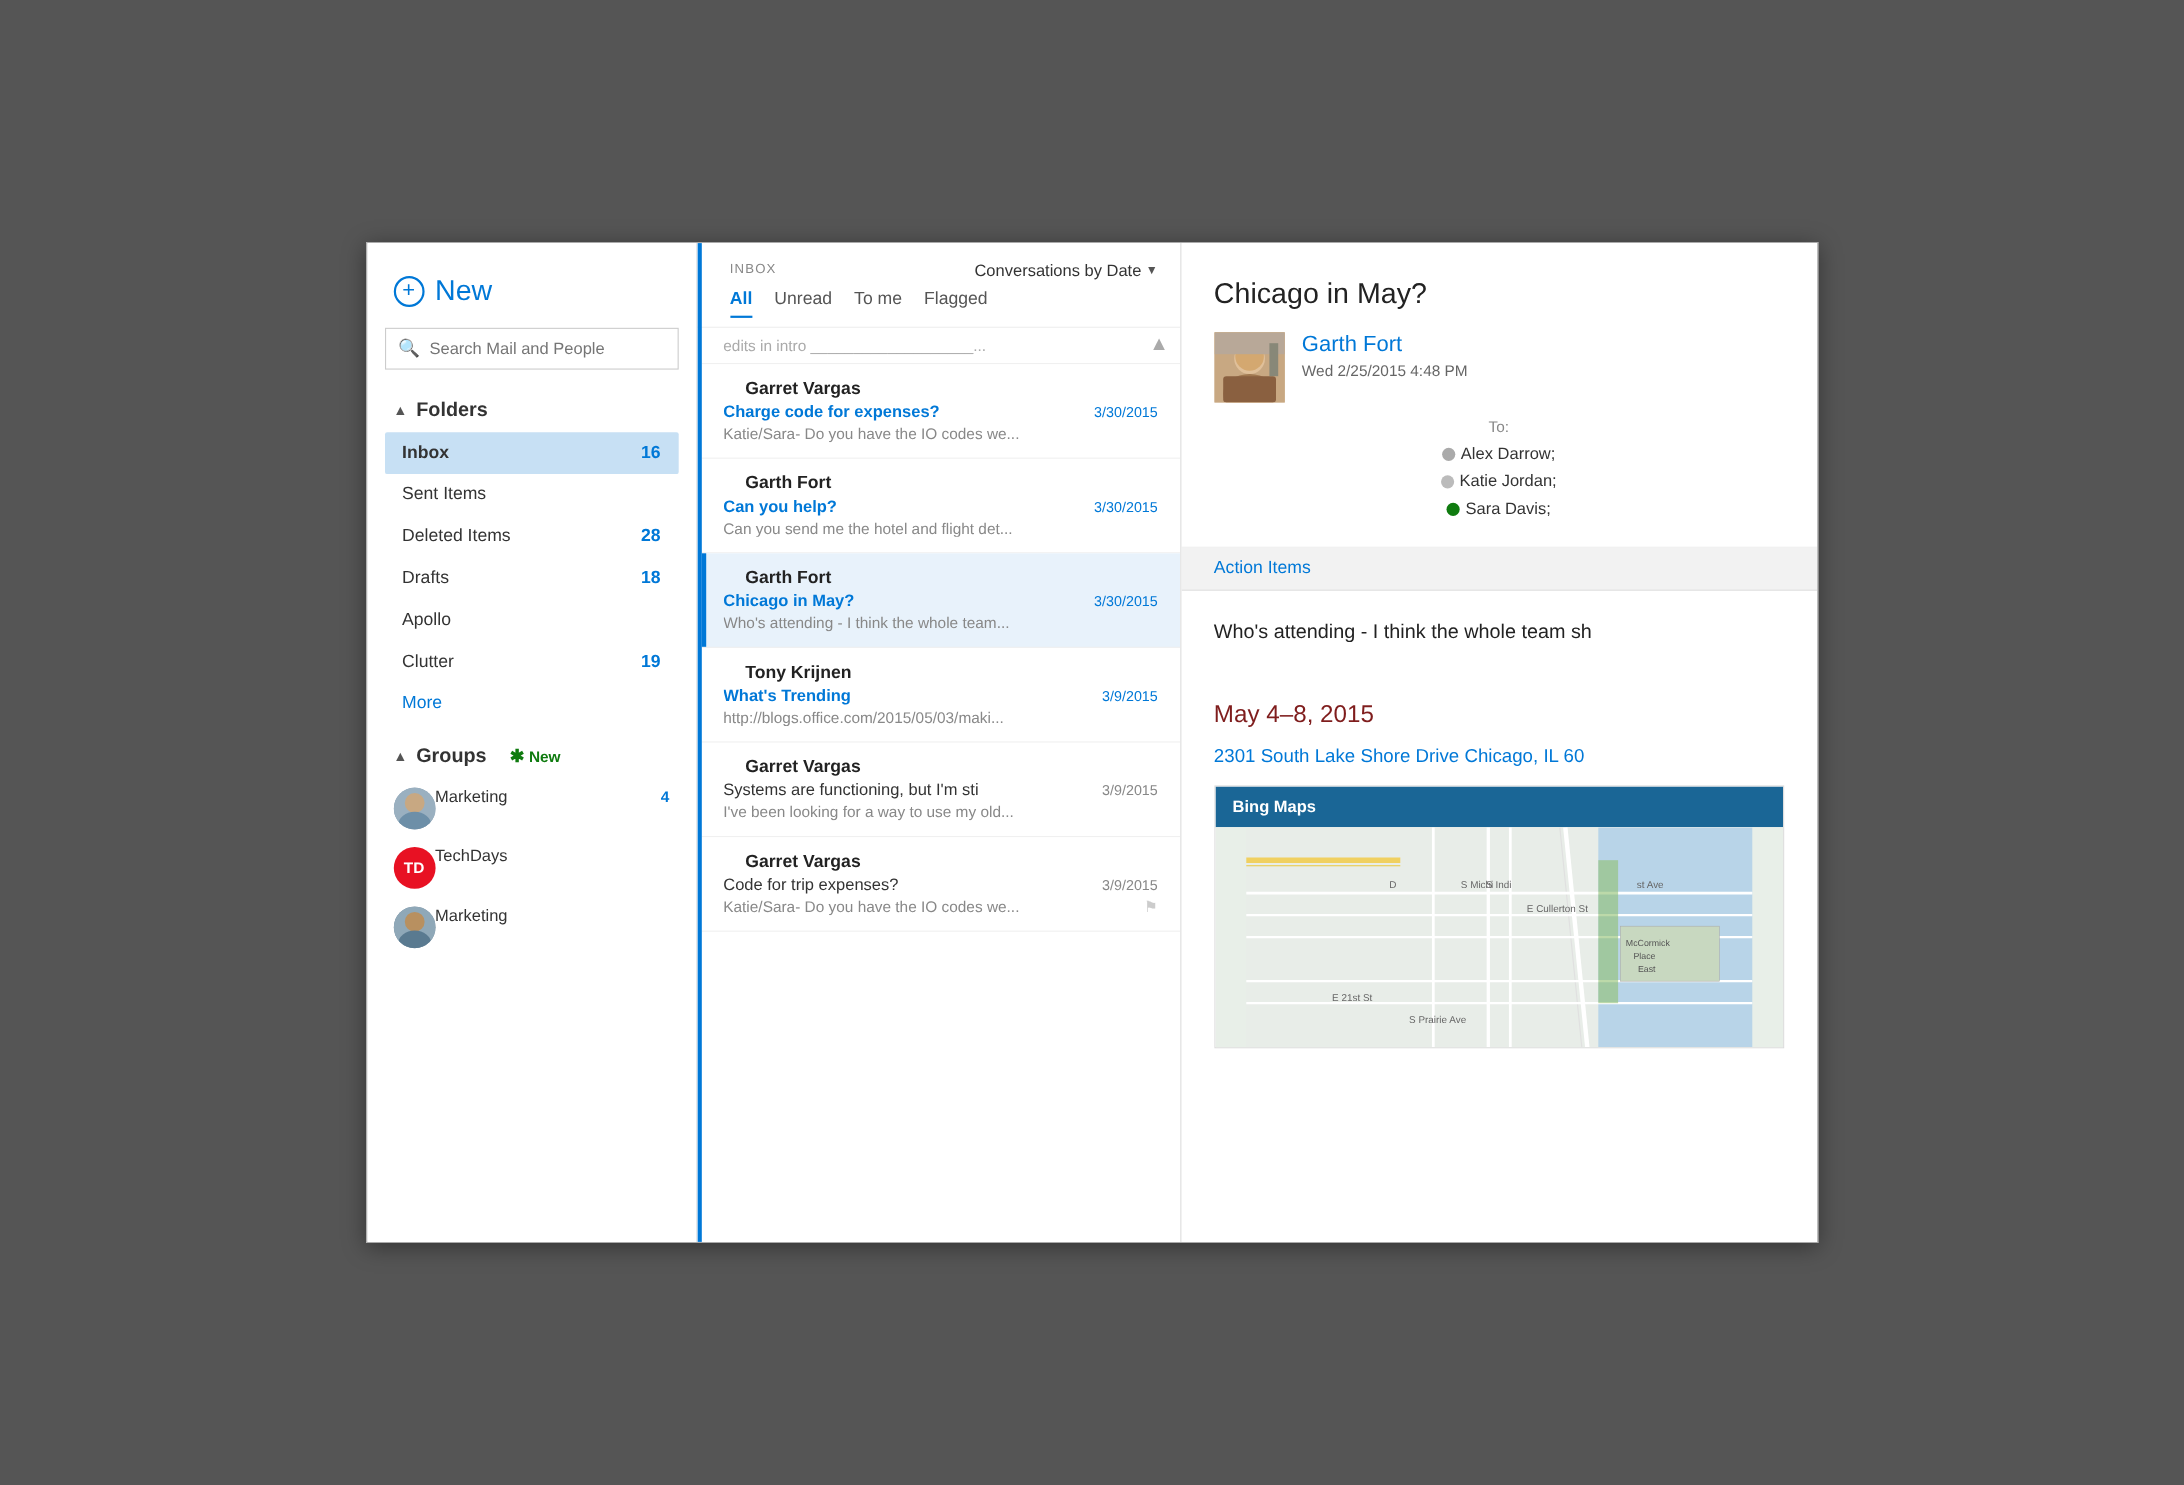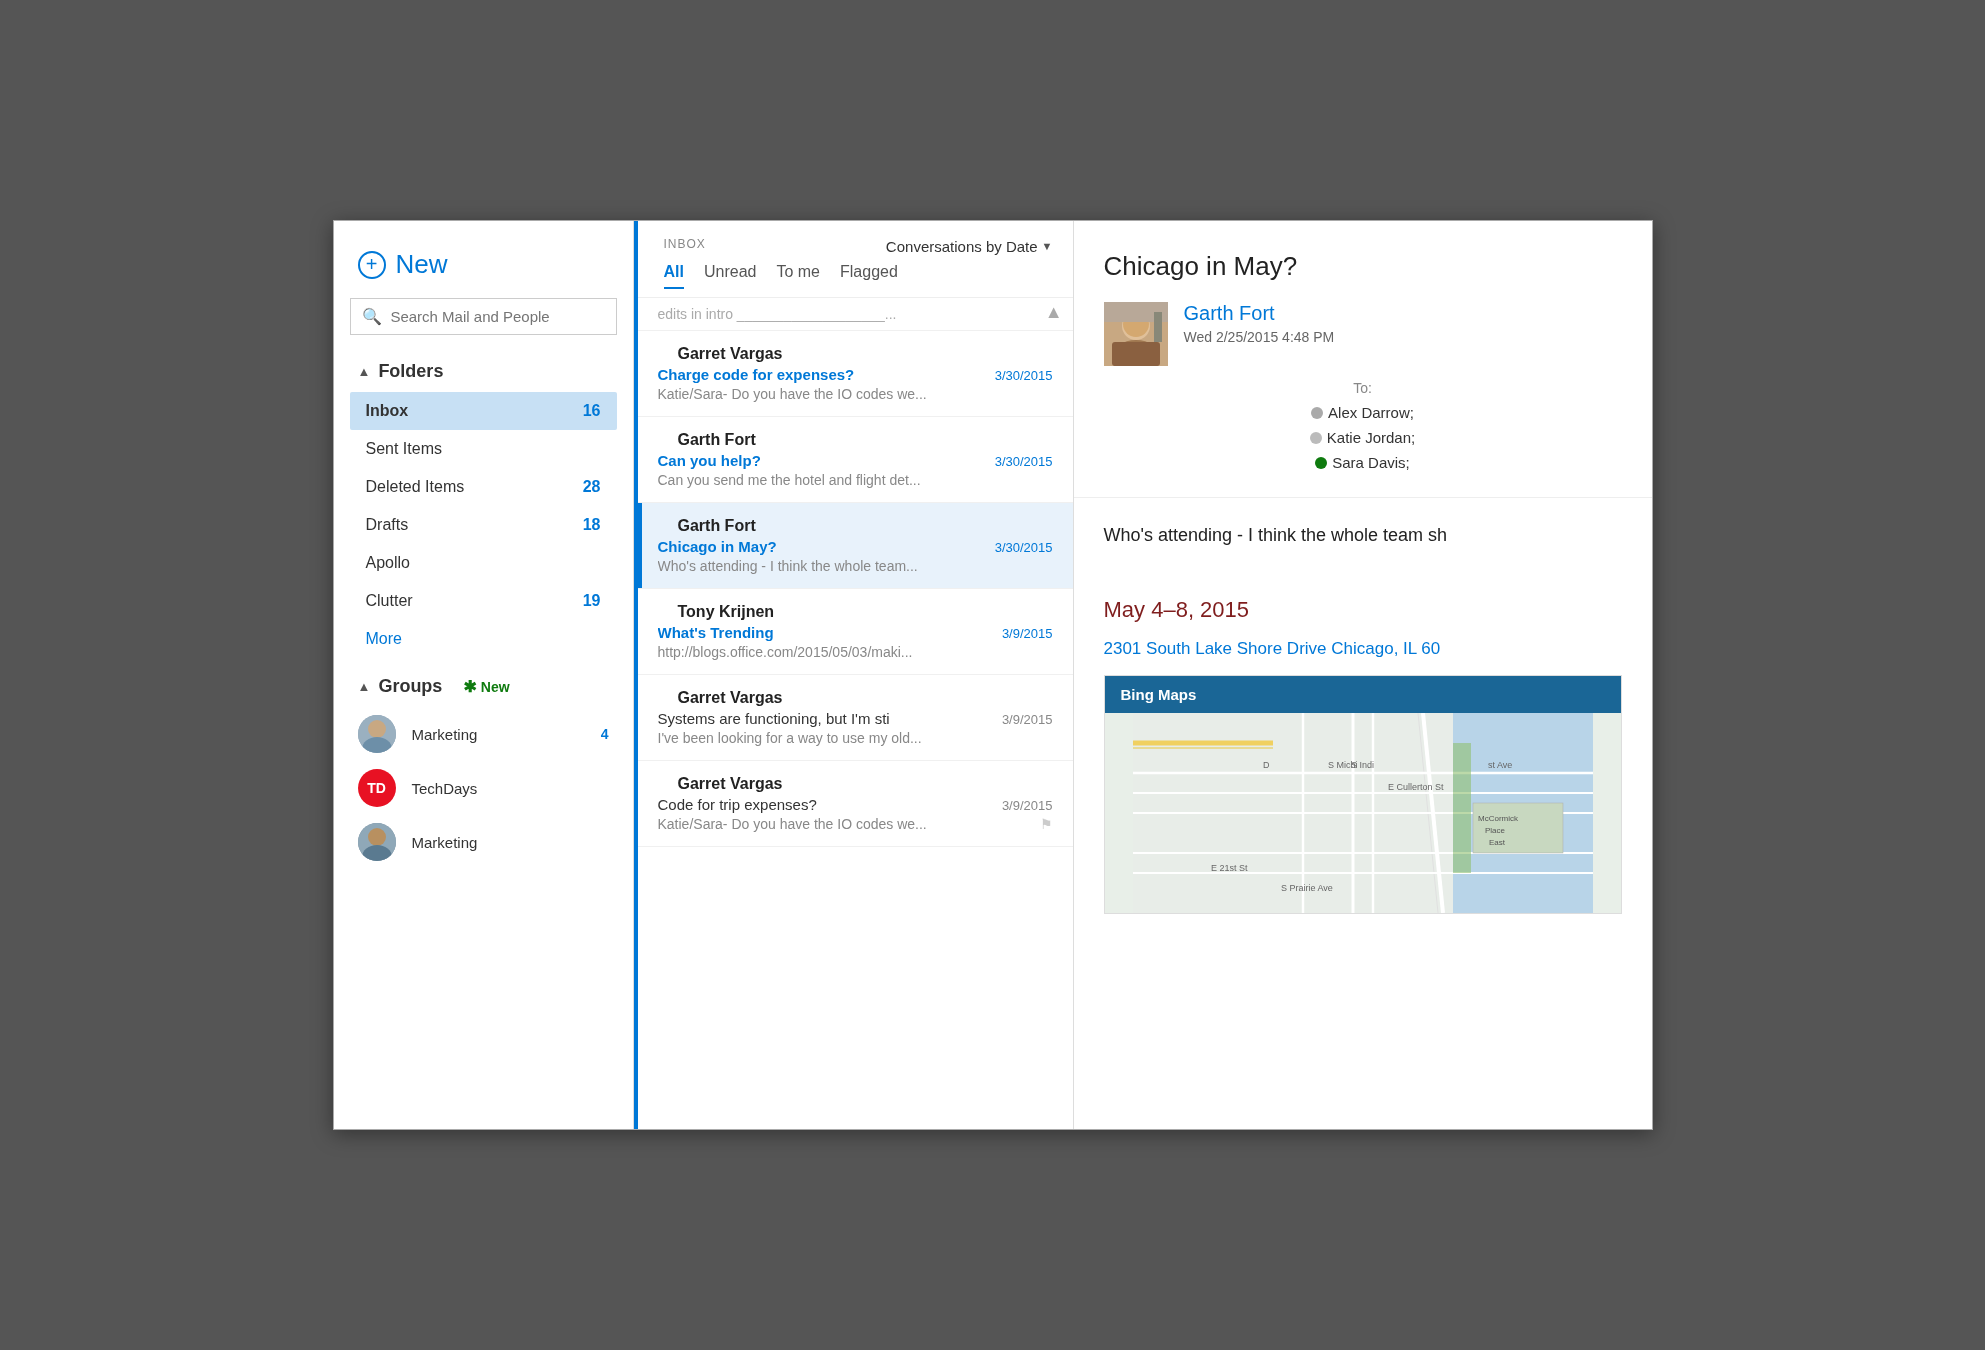--- a/index.html
+++ b/index.html
@@ -131,23 +131,23 @@
       font-size: 14px;
       color: #0f7b0f;
       font-weight: 600;
     }
     .new-star {
       color: #0f7b0f;
       font-size: 16px;
     }
     .group-item {
       display: flex;
-      align-items: center;
+      align-items: flex-start;
       padding: 8px 8px;
-      gap: 16px;
+      gap: 0;
       cursor: pointer;
     }
     .group-avatar {
       width: 38px;
       height: 38px;
       border-radius: 50%;
       overflow: hidden;
       flex-shrink: 0;
       display: flex;
       align-items: center;
@@ -646,20 +646,23 @@
           <span class="recipient-dot dot-gray2"></span>
           <span>Katie Jordan;</span>
         </span>
         <span class="recipient-tag">
           <span class="recipient-dot dot-green"></span>
           <span>Sara Davis;</span>
         </span>
       </div>
     </div>
 
+    <div class="action-items-bar">
+      <span class="action-items-btn">Action Items</span>
+    </div>
 
     <div class="email-body">
       <div class="email-body-text">Who's attending - I think the whole team sh</div>
       <div class="email-date-range">May 4–8, 2015</div>
 
       <a class="email-link">2301 South Lake Shore Drive Chicago, IL 60</a>
 
       <div class="map-container">
         <div class="map-header">Bing Maps</div>
         <div class="map-body">

